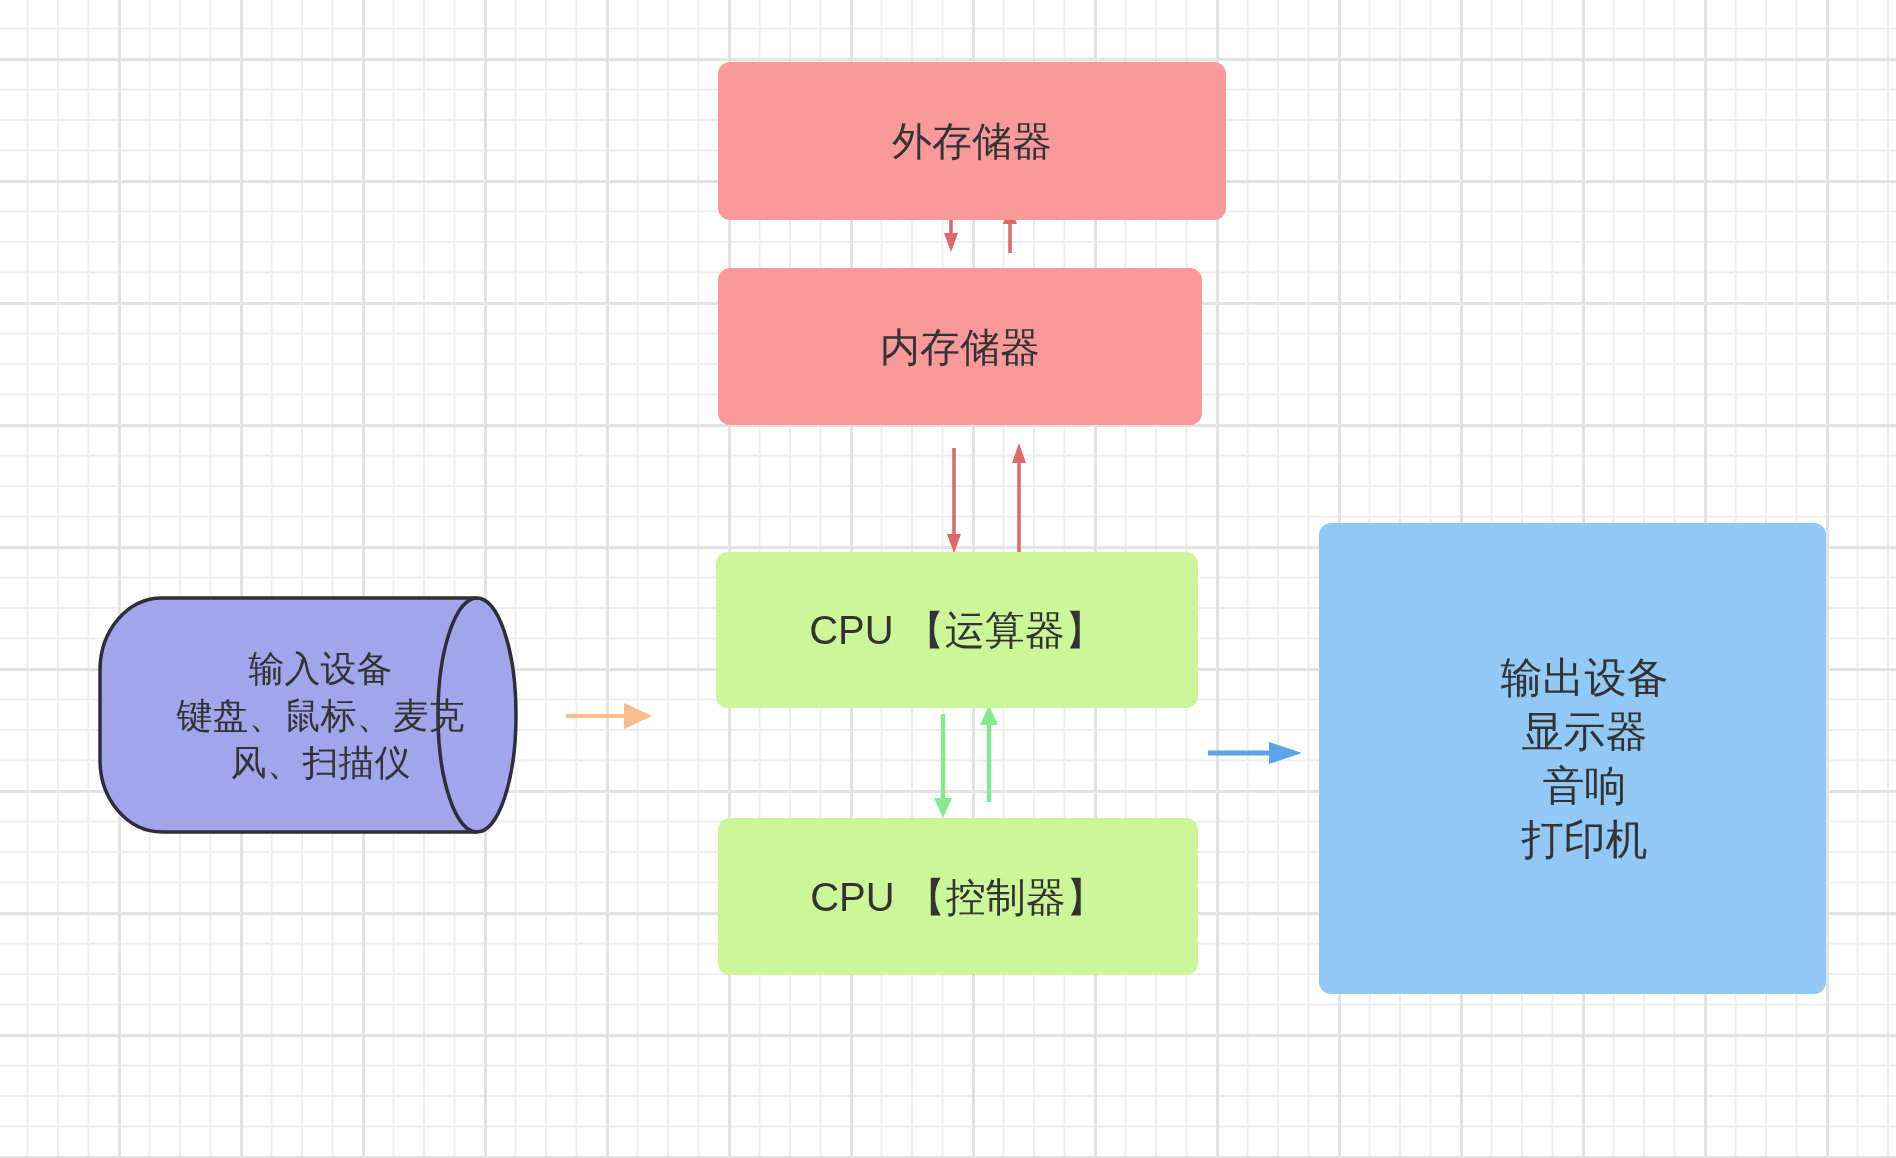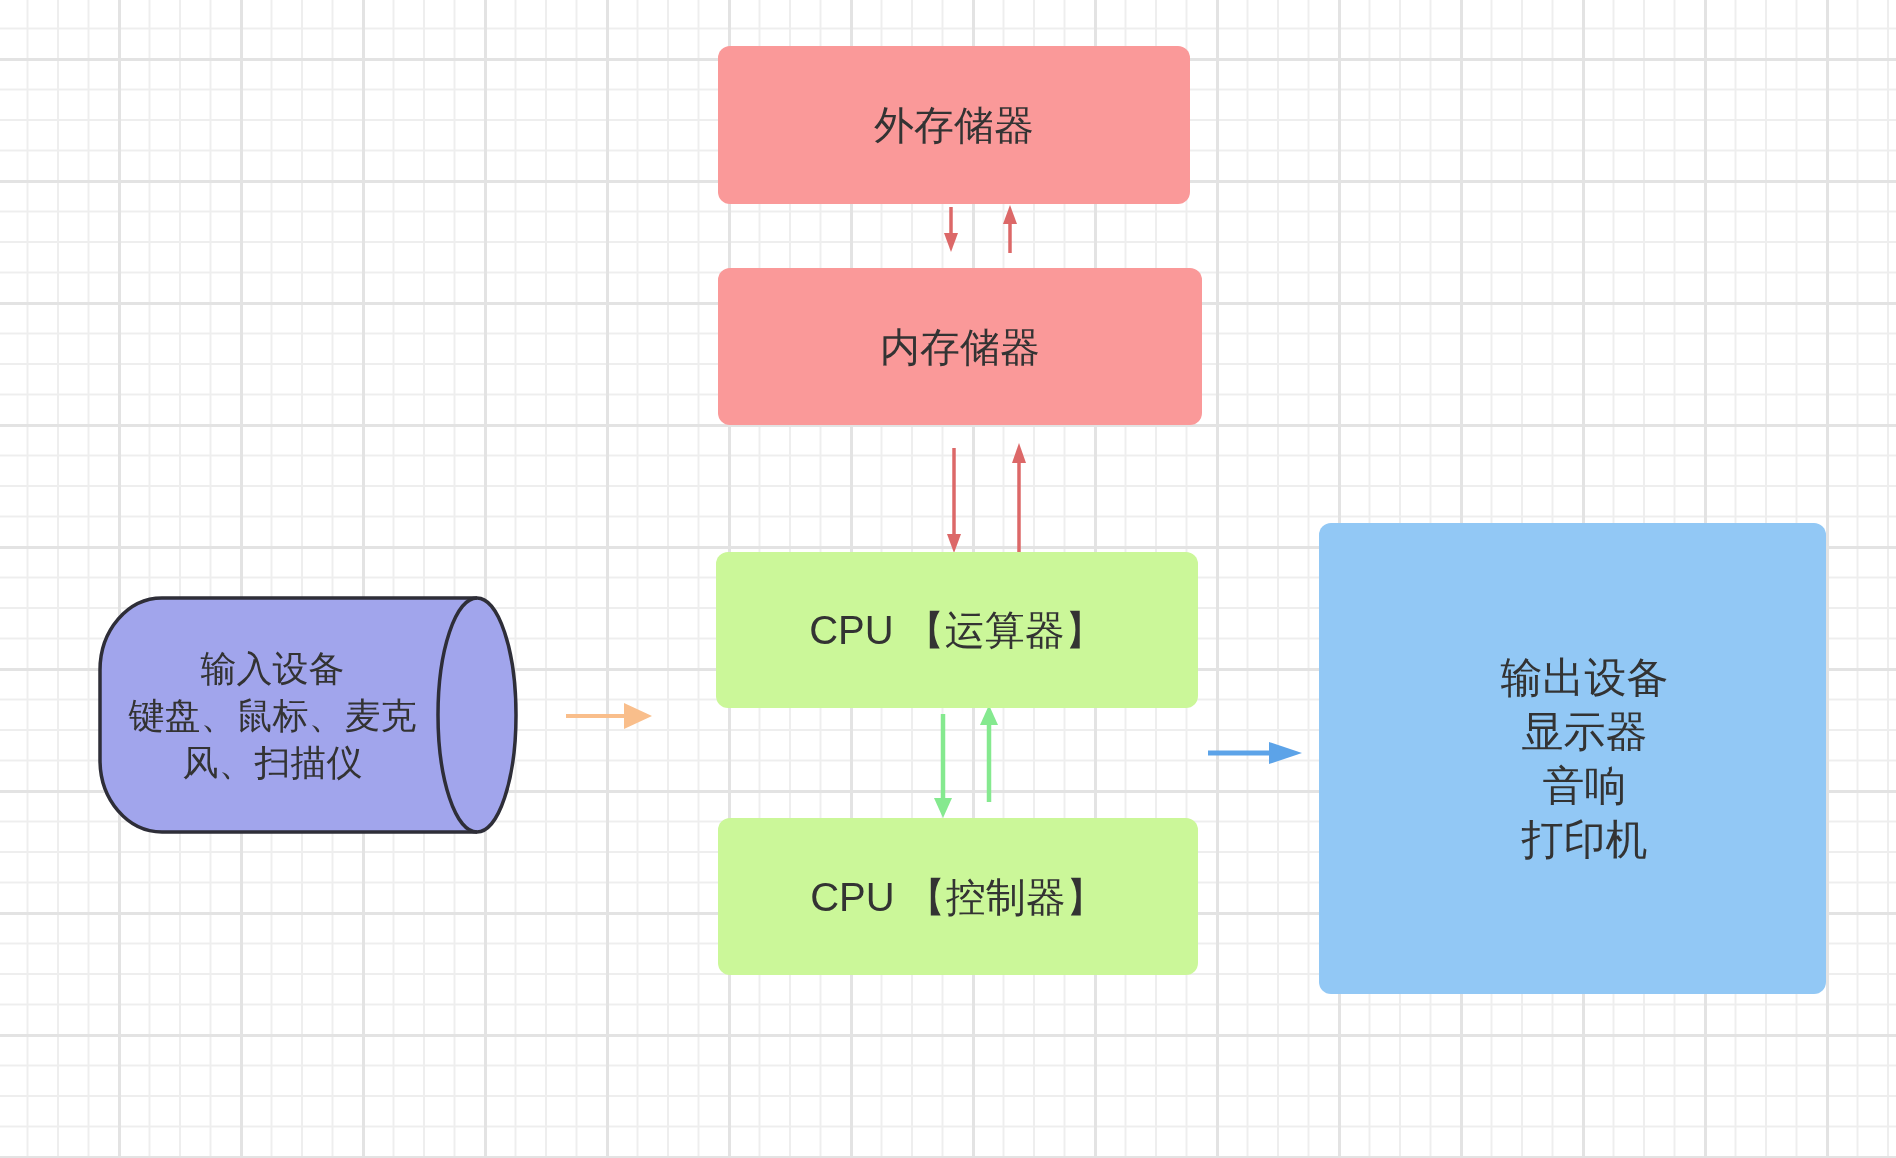--- a/index.html
+++ b/index.html
@@ -36,37 +36,38 @@
     text-align: center;
     border-radius: 12px;
     font-size: 40px;
     white-space: pre-line;
     line-height: 1.35;
   }
   .node-pink   { background: var(--pink-box); }
   .node-green  { background: var(--green-box); }
   .node-blue   { background: var(--blue-box); font-size: 42px; line-height: 54px; padding-left: 24px; }
 
-  #n-ext { left: 718px; top: 46px;  width: 472px; height: 158px; }
+  #n-ext { left: 718px; top: 62px;  width: 508px; height: 158px; }
   #n-mem { left: 718px; top: 268px; width: 484px; height: 157px; text-align: center; }
   #n-alu { left: 716px; top: 552px; width: 482px; height: 156px; }
   #n-cu  { left: 718px; top: 818px; width: 480px; height: 157px; }
   #n-out { left: 1319px; top: 523px; width: 483px; height: 471px; }
 
   .cyl-label {
     position: absolute;
     left: 100px; top: 595px;
     width: 345px; height: 240px;
     display: flex;
     align-items: center;
     justify-content: center;
     text-align: center;
     font-size: 36px;
     line-height: 47px;
     white-space: pre-line;
+    padding-left: 48px;
   }
 
   .cyl-shape path { fill: var(--purple-cylinder); stroke: var(--cylinder-stroke); stroke-width: 3.5; stroke-linejoin: round; }
   .cyl-shape .cap { fill: none; }
 
   .arrow line    { fill: none; }
   .arrow-red line    { stroke: var(--red-arrow);    stroke-width: 3.5; }
   .arrow-red polygon { fill:   var(--red-arrow); }
   .arrow-green line    { stroke: var(--green-arrow); stroke-width: 4.5; }
   .arrow-green polygon { fill:   var(--green-arrow); }

